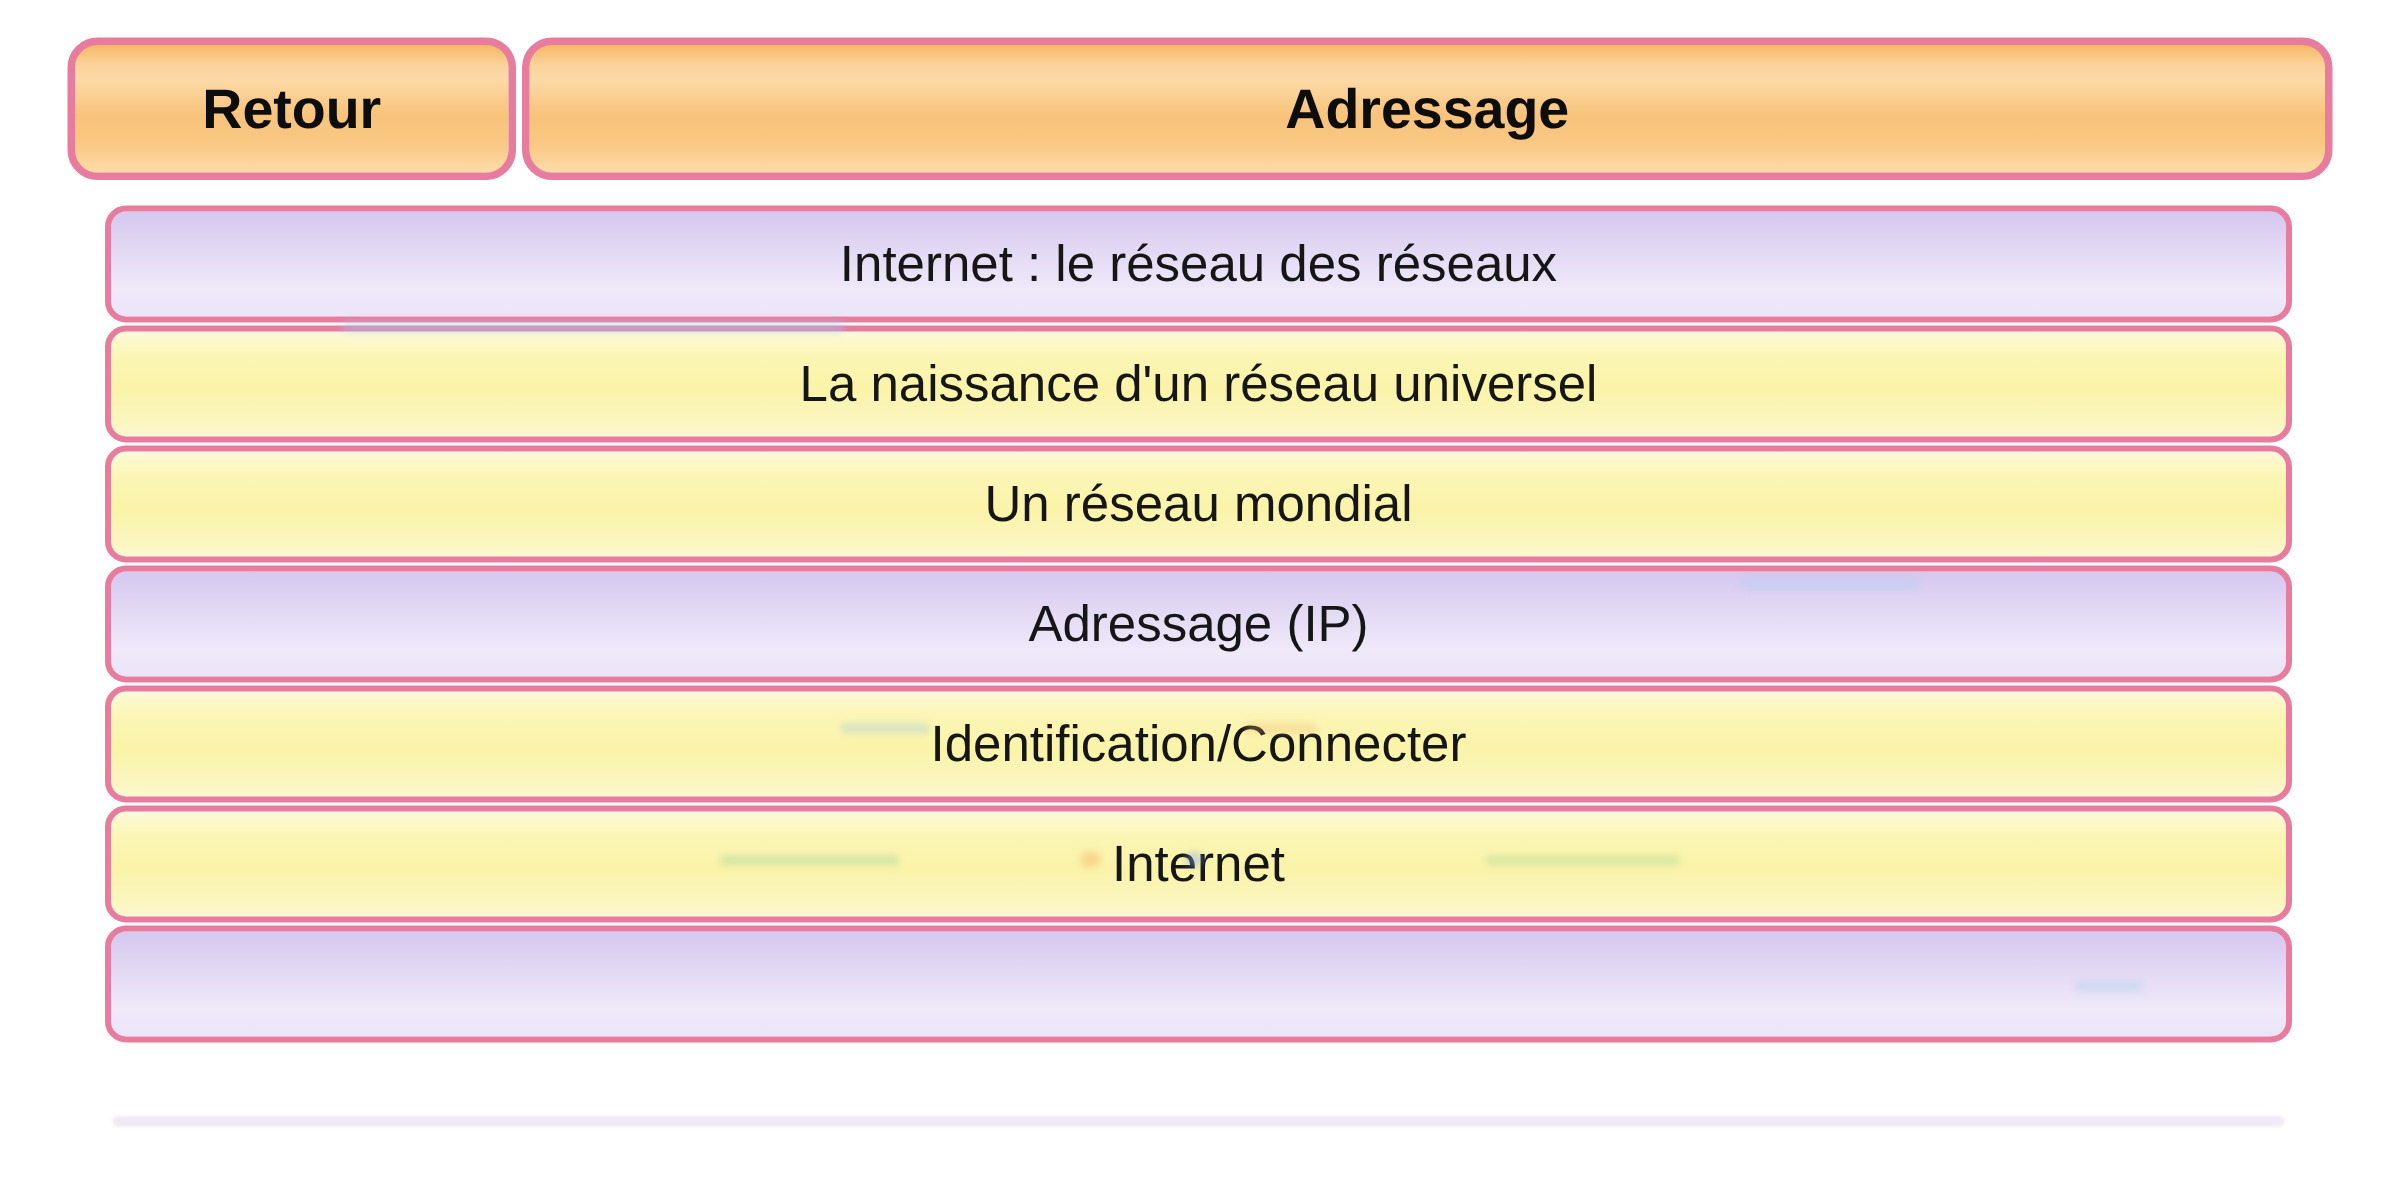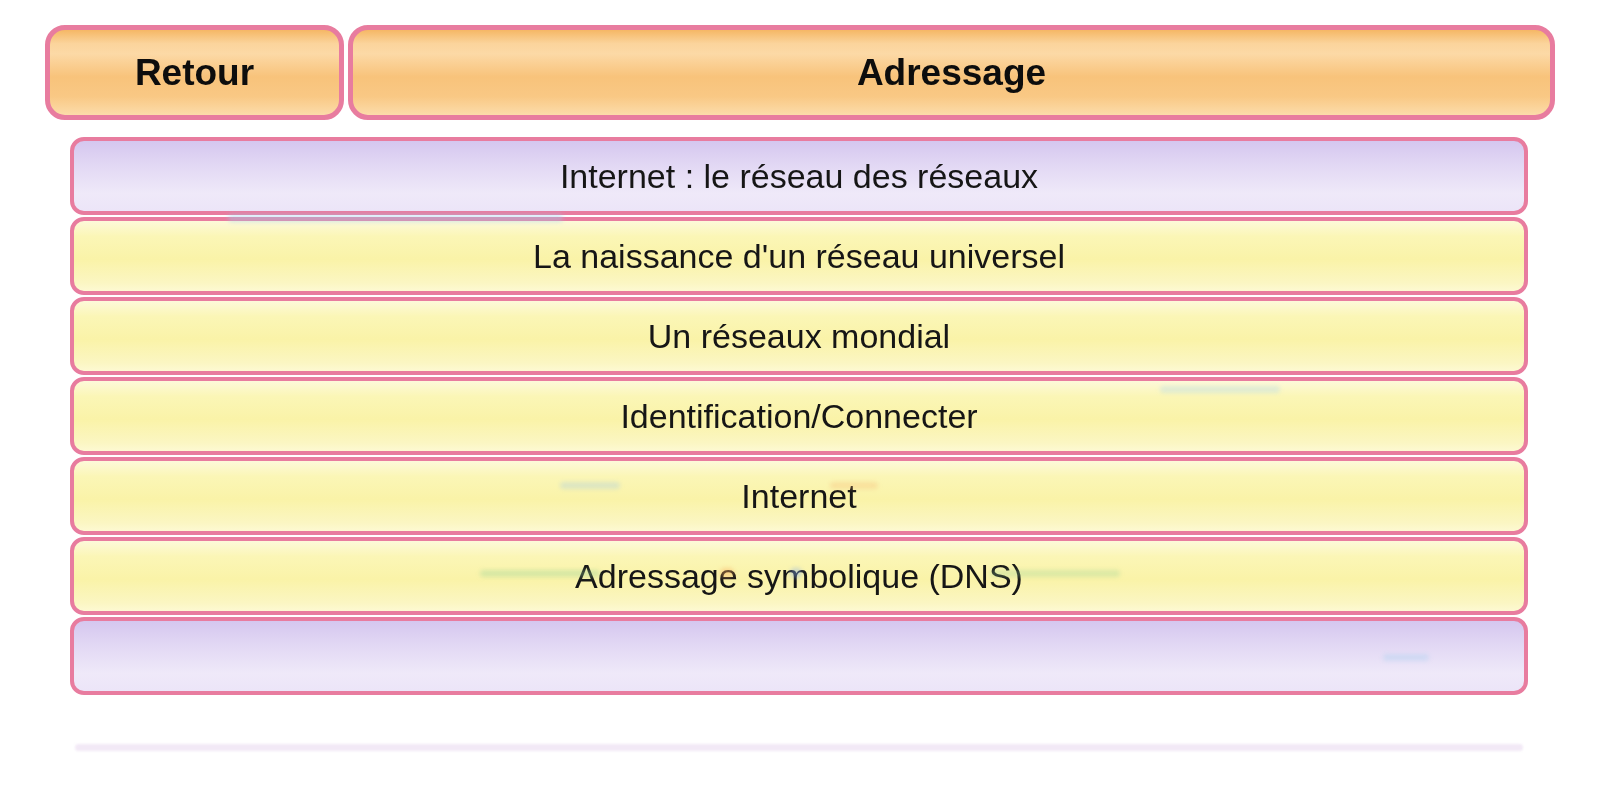--- a/index.html
+++ b/index.html
@@ -106,24 +106,24 @@
 
 <div id="screen">
 
   <div class="top-btn" id="btn-back">Retour</div>
 
   <div class="top-btn" id="btn-connect">Adressage</div>
 
   <div id="menu">
       <div class="menu-item purple">Internet : le réseau des réseaux</div>
       <div class="menu-item yellow">La naissance d'un réseau universel</div>
-      <div class="menu-item yellow">Un réseaux mondial</div>
+      <div class="menu-item yellow">Un réseau mondial</div>
+      <div class="menu-item purple">Adressage (IP)</div>
       <div class="menu-item yellow">Identification/Connecter</div>
       <div class="menu-item yellow">Internet</div>
-      <div class="menu-item yellow">Adressage symbolique (DNS)</div>
       <div class="menu-item purple"></div>
     </div>
 
   <div class="artifact a1"></div>
   <div class="artifact a2"></div>
   <div class="artifact a3"></div>
   <div class="artifact a4"></div>
   <div class="artifact a5"></div>
   <div class="artifact a6"></div>
   <div class="artifact a7"></div>

